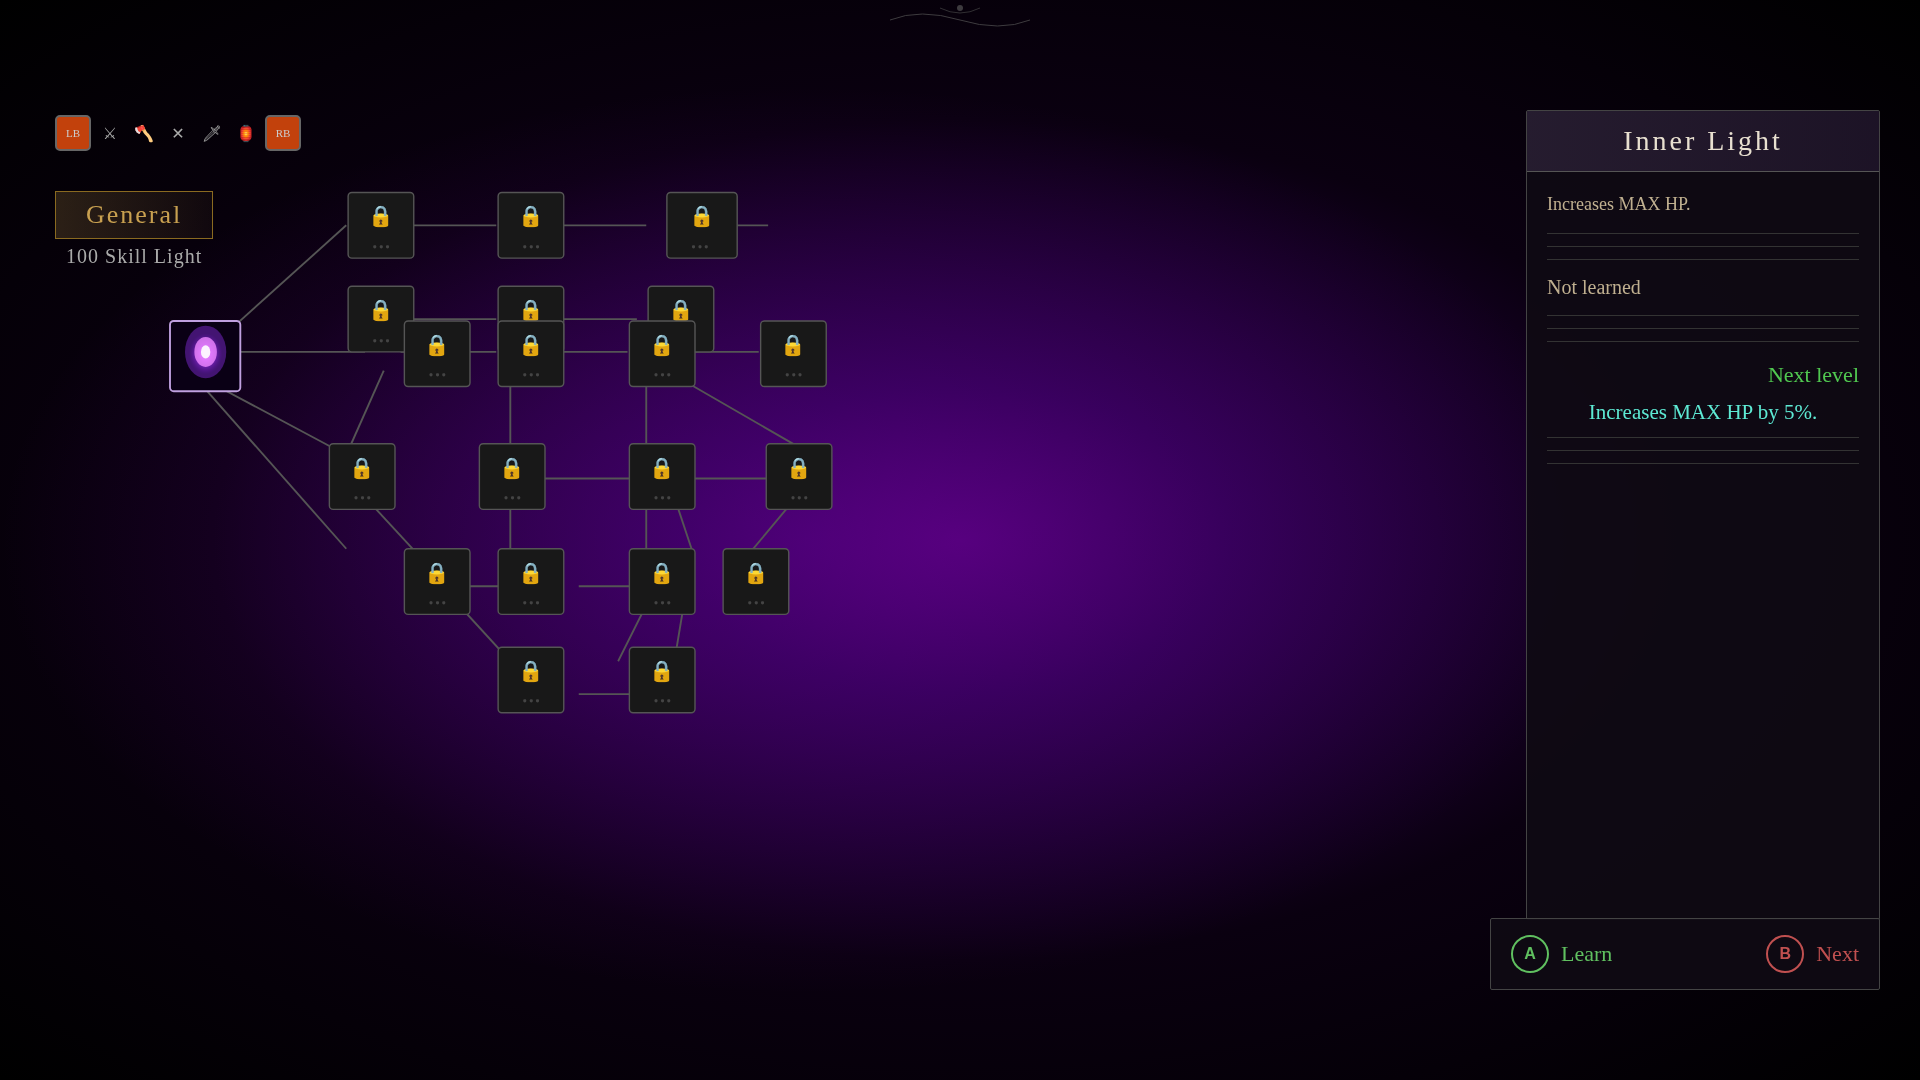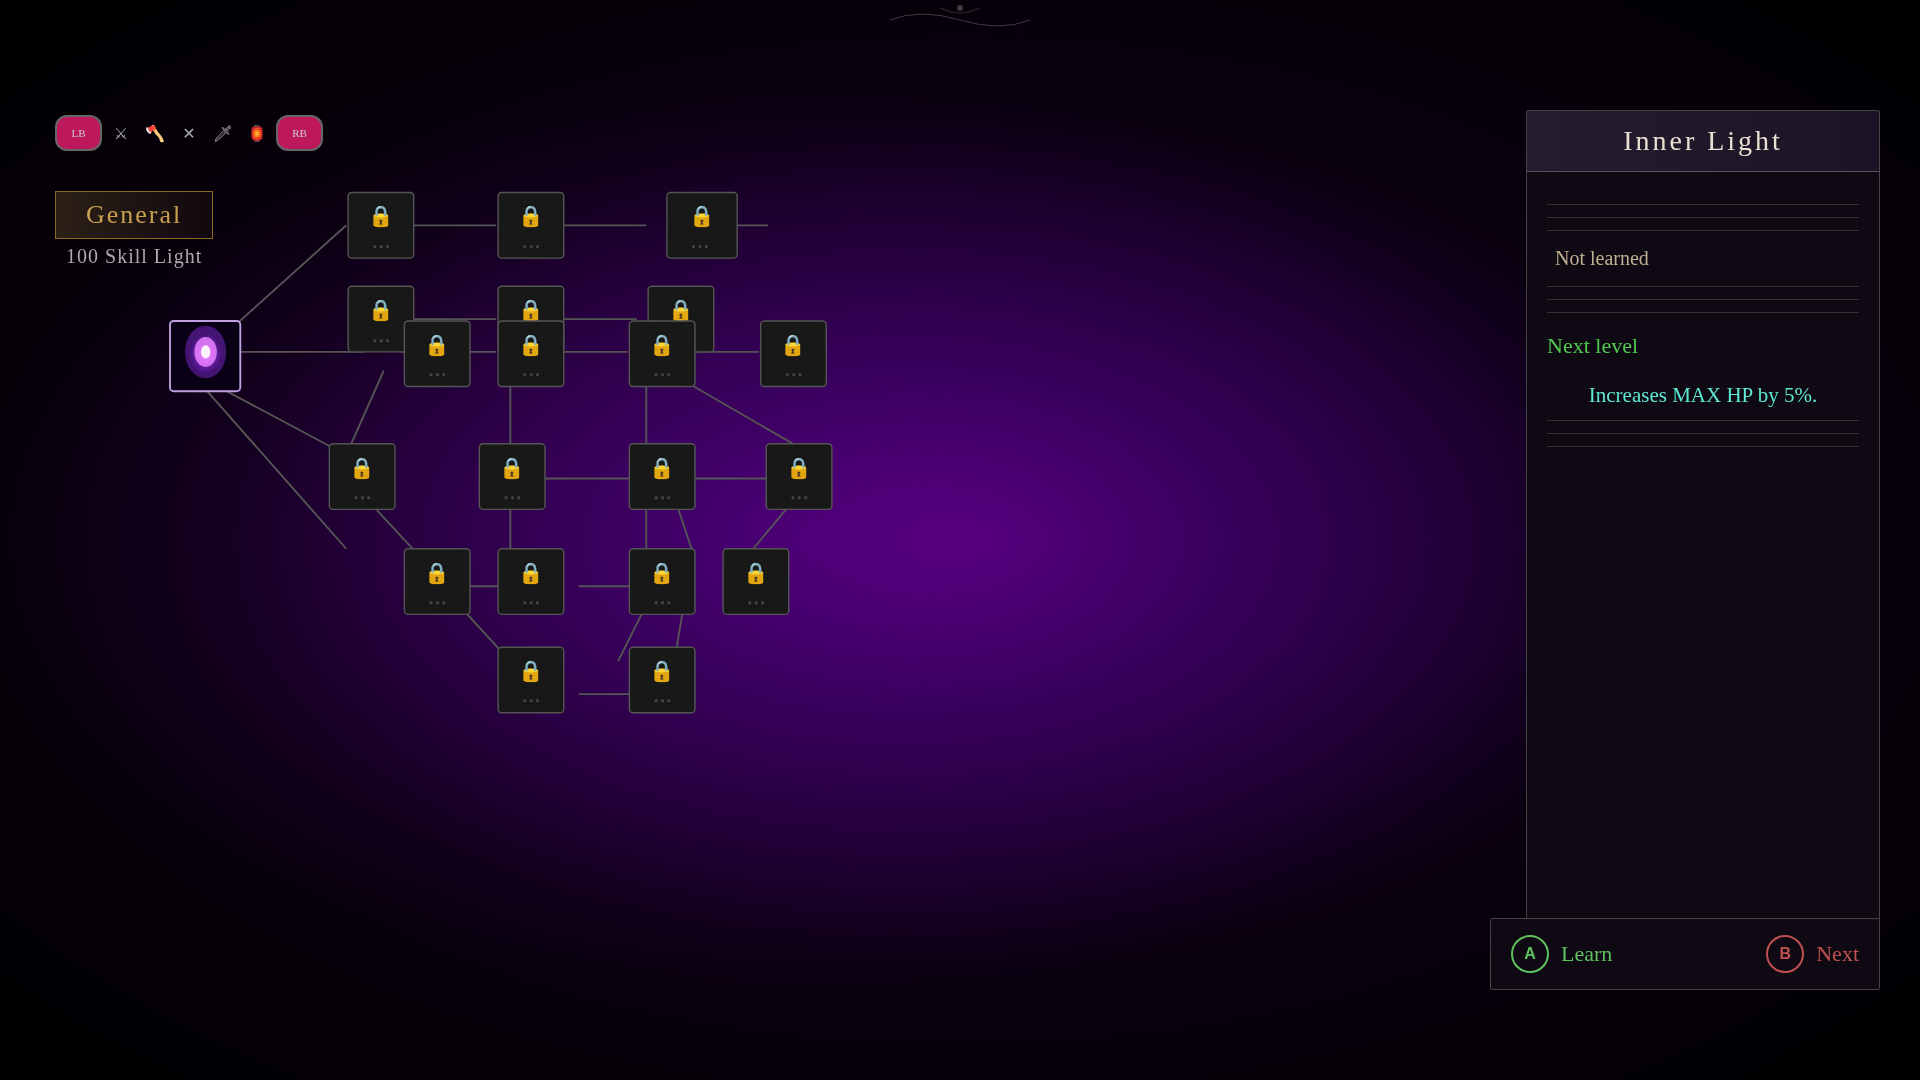--- a/index.html
+++ b/index.html
@@ -87,25 +87,25 @@
       position: absolute;
       top: 115px;
       left: 55px;
       display: flex;
       align-items: center;
       gap: 4px;
       z-index: 10;
     }
 
     .nav-button {
-      width: 47px;
+      width: 36px;
       height: 36px;
       border: 2px solid #666;
-      border-radius: 12px;
-      background: #be185d;
+      border-radius: 5px;
+      background: #c2410c;
       display: flex;
       align-items: center;
       justify-content: center;
       color: #ccc;
       font-size: 11px;
       cursor: pointer;
     }
 
     .nav-icon {
       width: 30px;
@@ -191,28 +191,29 @@
 
     .divider {
       border: none;
       border-top: 1px solid #333;
       margin: 12px 0;
     }
 
     .skill-status {
       color: #c0b090;
       font-size: 20px;
-      margin: 16px 8px;
+      margin: 16px 0;
     }
 
     .next-level-label {
       color: #50c850;
       font-size: 22px;
       margin-top: 20px;
-      margin-bottom: 24px;
+      margin-bottom: 12px;
+      text-align: right;
     }
 
     .next-level-desc {
       color: #5eead4;
       font-size: 21px;
       text-align: center;
     }
 
     
     .action-buttons {
@@ -455,20 +456,21 @@
   <text x="607" y="638" text-anchor="middle" font-size="22" fill="#777">🔒</text>
   <text x="598" y="665" font-size="8" fill="#444">● ● ●</text>
 </svg>
 
 <div class="right-panel">
   <div class="skill-info-box">
     <div class="skill-info-header">
       <div class="skill-name">Inner  Light</div>
     </div>
     <div class="skill-info-body">
+      <div class="skill-description">Increases MAX HP.</div>
       <hr class="divider">
       <hr class="divider">
       <hr class="divider">
       <div class="skill-status">Not learned</div>
       <hr class="divider">
       <hr class="divider">
       <hr class="divider">
       <div class="next-level-label">Next level</div>
       <div class="next-level-desc">Increases MAX HP by 5%.</div>
       <hr class="divider">

